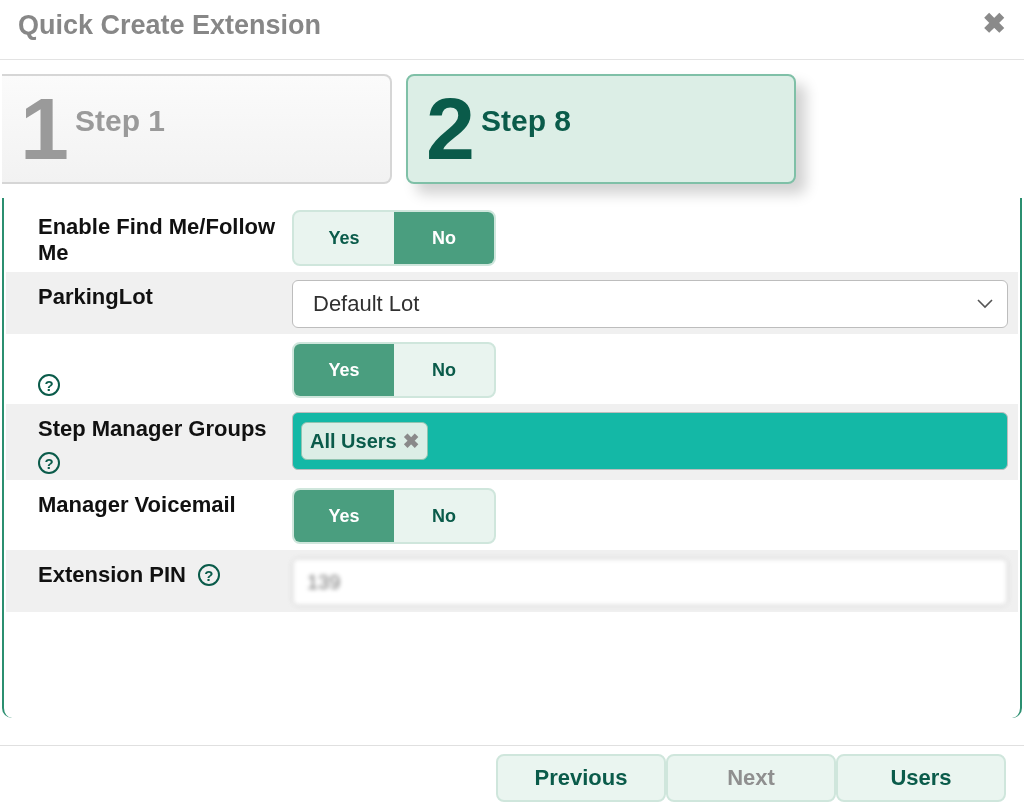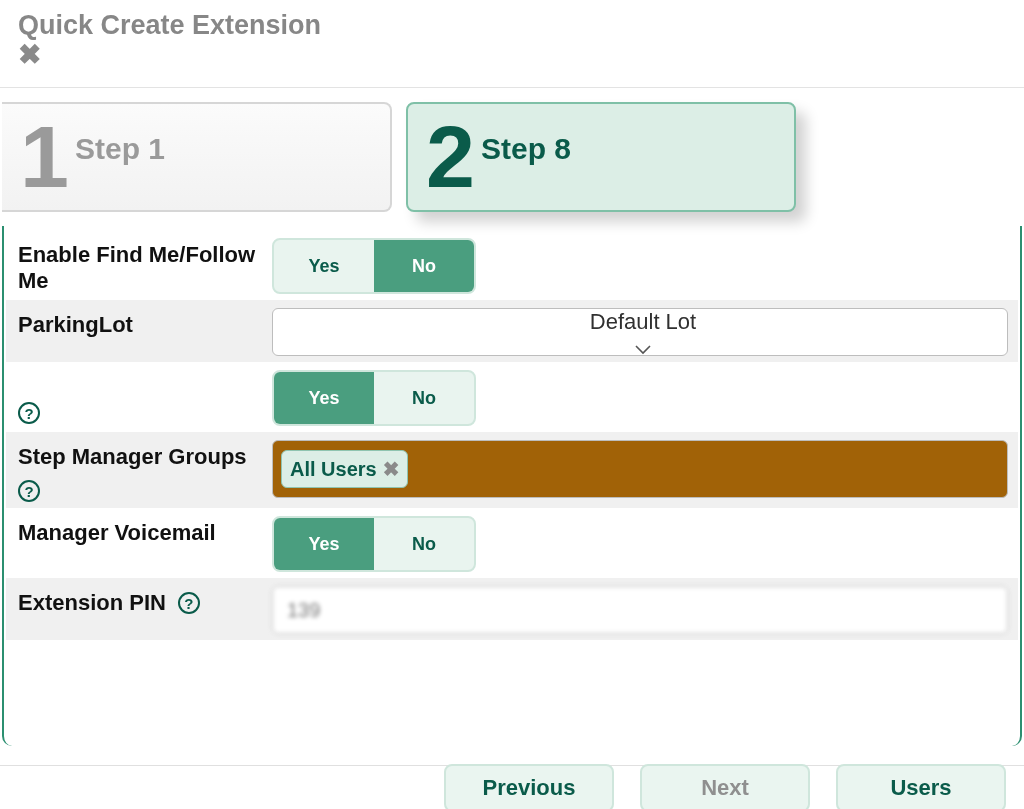--- a/index.html
+++ b/index.html
@@ -10,21 +10,21 @@
     color: #222;
   }
   .modal {
     width: 1024px; height: 809px;
     position: relative;
     overflow: hidden;
   }
   .modal-header {
     padding: 10px 18px 18px 18px;
     border-bottom: 1px solid #e3e3e3;
-    display: flex; align-items: flex-start; justify-content: space-between; flex-direction: column;
+    display: flex; align-items: flex-start; justify-content: space-between;
   }
   .modal-title {
     font-size: 27px; font-weight: 700; color: #878787;
   }
   .close-icon {
     font-size: 28px; color: #8a8a8a; font-weight: 700; cursor: pointer;
     line-height: 1;
   }
 
   .steps-row {
@@ -72,20 +72,21 @@
   }
   .form-row {
     display: flex; align-items: flex-start;
     padding: 6px 10px 6px 6px;
     min-height: 60px;
   }
   .form-row.shade { background: #f0f0f0; }
   .form-label-col {
     width: 260px; flex: 0 0 260px;
     padding: 6px 8px 0 6px;
+    margin-left: 20px;
   }
   .label-text {
     font-size: 22px; font-weight: 800; color: #111;
   }
   .helpicon {
     display: inline-flex; align-items: center; justify-content: center;
     width: 22px; height: 22px;
     border: 2px solid #0a5b4a; border-radius: 50%;
     color: #0a5b4a; font-weight: 800; font-size: 15px;
     vertical-align: middle;
@@ -115,34 +116,33 @@
   }
 
   .select-box {
     width: 100%;
     height: 48px;
     border: 1px solid #bdbdbd; border-radius: 6px;
     background: #fff;
     display: flex; align-items: center; justify-content: space-between;
     padding: 0 14px 0 20px;
     cursor: pointer;
-    flex-direction: column;
   }
   .select-value { font-size: 22px; color: #303030; }
   .chevron {
     width: 16px; height: 10px;
   }
   .chevron svg { display:block; }
   .chevron path { stroke:#555; stroke-width:1.6; fill:none; }
 
   .tag-input {
     width: 100%;
     min-height: 58px;
     border: 1px solid #bdbdbd; border-radius: 6px;
-    background: #a16207;
+    background: #14b8a6;
     padding: 6px 8px;
     display: flex; align-items: center; gap: 6px;
     flex-wrap: wrap;
     cursor: text;
   }
   .tag {
     display: inline-flex; align-items: center;
     background: #dceee6;
     border: 1px solid #8fc4b0;
     border-radius: 6px;
@@ -155,24 +155,24 @@
   .text-input {
     width: 100%; height: 48px;
     border: 1px solid #bdbdbd; border-radius: 6px;
     padding: 0 14px;
     font-size: 20px; color: #777;
     filter: blur(2.3px);
   }
 
   .modal-footer {
     position: absolute; left:0; right:0; bottom:0;
-    height: 44px;
+    height: 64px;
     border-top: 1px solid #e0e0e0;
     display: flex; align-items: center; justify-content: flex-end;
-    gap: 26px; padding: 0 18px;
+    gap: 0; padding: 0 18px;
     background: #fff;
   }
   .ft-btn {
     height: 48px; min-width: 170px;
     border: 2px solid #cfe6dc; border-radius: 8px;
     background: #eaf5f0;
     font-size: 22px; font-weight: 800;
     display:flex; align-items:center; justify-content:center;
     cursor: pointer;
     color: #0a5b4a;

